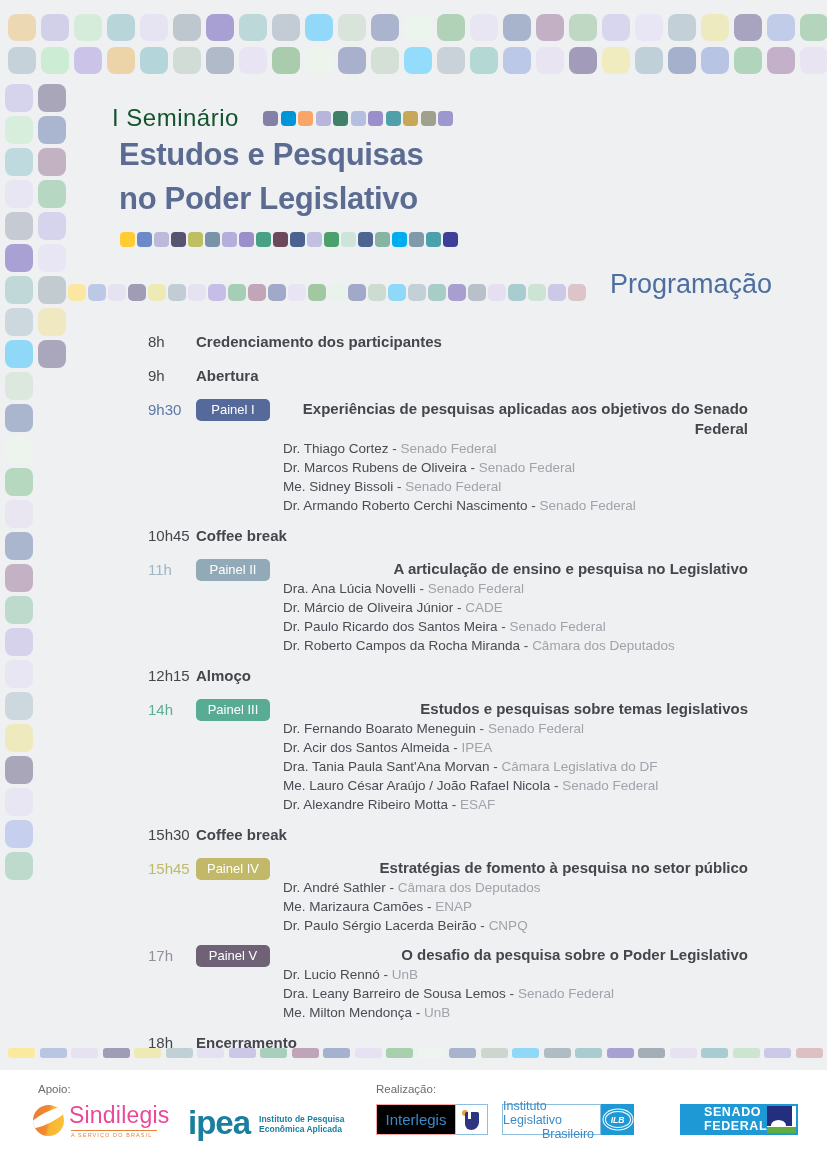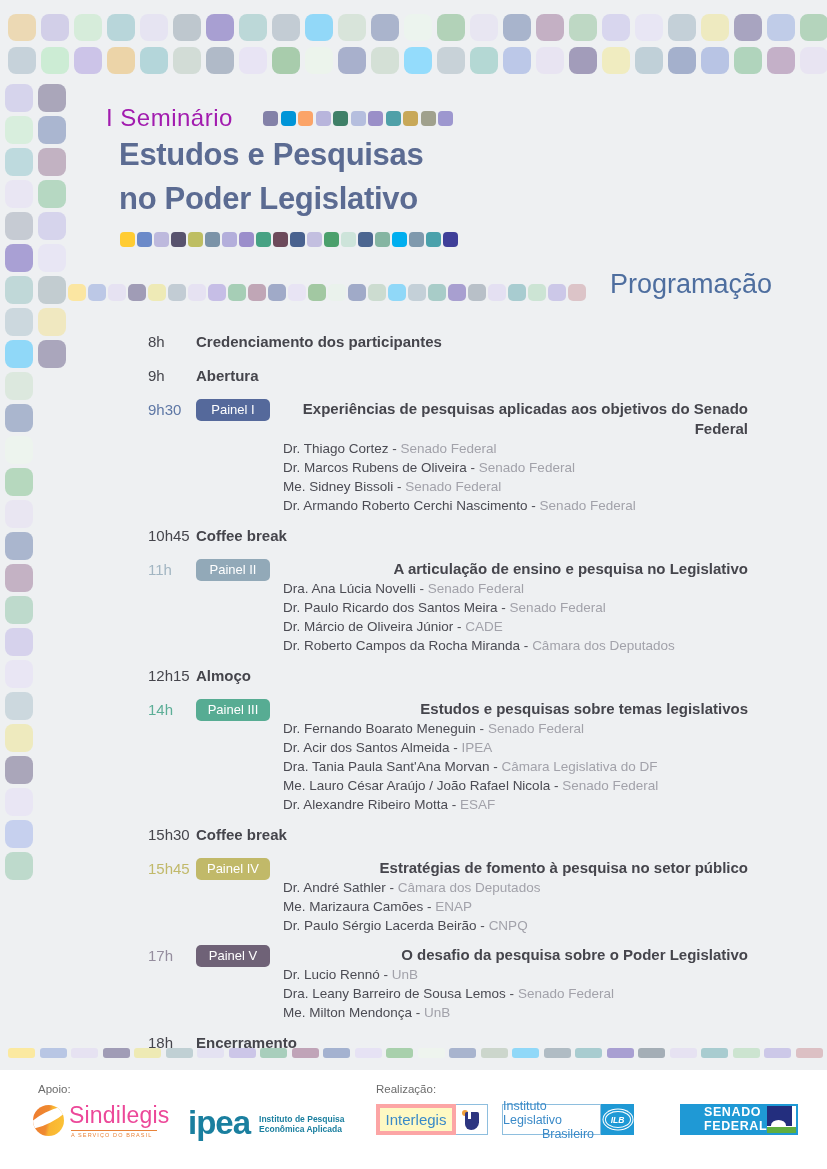--- a/index.html
+++ b/index.html
@@ -15,21 +15,21 @@
   #left-col-1{left:5px;} #left-col-2{left:38px;}
   #left-col-1 .tile,#left-col-2 .tile{width:28px;height:28px;border-radius:8px;}
   #title-strip-1{position:absolute;left:263px;top:111px;gap:2.5px;}
   #title-strip-2{position:absolute;left:120px;top:232px;gap:2px;}
   #title-strip-1 .tile,#title-strip-2 .tile{width:15px;height:15px;border-radius:4px;}
   #prog-strip{position:absolute;left:68px;top:284px;gap:2px;}
   #prog-strip .tile{width:18px;height:17px;border-radius:5px;}
   #bottom-strip{position:absolute;left:8px;top:1048px;gap:4.5px;}
   #bottom-strip .tile{width:27px;height:10px;border-radius:3px;}
   
-  .series{position:absolute;left:106px;top:104px;font-size:24px;color:#a21caf;letter-spacing:.5px;}
+  .series{position:absolute;left:112px;top:104px;font-size:24px;color:#14532d;letter-spacing:.5px;}
   .main-title{position:absolute;left:119px;top:133px;font-size:31px;line-height:44px;font-weight:bold;
               color:#5b6b92;letter-spacing:-.3px;}
   .place-block{position:absolute;left:470px;top:126px;width:330px;text-align:center;color:#4e6e9f;}
   .place-city{font-size:44px;letter-spacing:0;}
   .place-date{font-size:24px;margin-top:9px;}
   .prog-title{position:absolute;left:610px;top:269px;font-size:27px;color:#4e6e9f;}
   
   .schedule{position:absolute;left:148px;top:333px;width:600px;}
   .sched-row{display:flex;align-items:flex-start;margin-bottom:17px;}
   .sched-row.panel{margin-bottom:12px;}
@@ -57,21 +57,21 @@
   .sind-name{font-size:23px;color:#ec4899;letter-spacing:.2px;}
   .sind-tagline{font-size:5.5px;color:#e8833a;letter-spacing:1.1px;margin-top:1px;border-top:1px solid #e8833a;
                 padding-top:1px;width:86px;margin-left:2px;}
   
   .ipea{position:absolute;left:188px;top:38px;display:flex;align-items:center;color:#1a7f9f;}
   .ipea-word{font-size:33px;font-weight:bold;letter-spacing:-1px;line-height:30px;}
   .ipea-desc{margin-left:9px;font-size:8.5px;font-weight:bold;line-height:10.5px;margin-top:2px;}
   
   .logo-box{position:absolute;top:34px;height:31px;box-sizing:border-box;}
   .interlegis{left:376px;width:112px;display:flex;}
-  .inter-text-cell{flex:1;border:4px solid #fca5a5;background:#fef9c3;display:flex;align-items:center;
+  .inter-text-cell{flex:1;border:1px solid #fca5a5;background:#000000;display:flex;align-items:center;
                    justify-content:center;font-size:15px;color:#3a8ac8;}
   .inter-icon-cell{flex:0 0 31px;border:1px solid #8ebede;border-left:none;background:#fff;position:relative;}
   .inter-dot{position:absolute;left:6px;top:5px;width:6px;height:6px;border-radius:50%;background:#f0a03c;}
   .inter-u{position:absolute;left:9px;top:7px;width:14px;height:18px;background:#2d3580;
            border-radius:2px 2px 9px 7px;}
   .inter-u::after{content:"";position:absolute;left:3px;top:0;width:3px;height:7px;background:#fff;}
   .ilb{left:502px;width:132px;display:flex;}
   .ilb-text-cell{flex:1;border:1px solid #8ebede;background:#fff;display:flex;flex-direction:column;
                  justify-content:center;align-items:flex-end;padding-right:6px;font-size:12.5px;
                  line-height:14px;color:#3a8ac8;}
@@ -313,22 +313,22 @@
         <div class="content">
           <div class="ev-title">Coffee break</div>
         </div>
       </div>
       <div class="sched-row panel">
         <div class="time" style="color: rgb(162, 181, 194);">11h</div>
         <div class="badge" style="background: rgb(146, 169, 184);">Painel II</div>
         <div class="content">
           <div class="ev-title">A articulação de ensino e pesquisa no Legislativo</div>
           <div class="speaker"><span class="sp-name">Dra. Ana Lúcia Novelli - </span><span class="sp-org">Senado Federal</span></div>
+          <div class="speaker"><span class="sp-name">Dr. Márcio de Oliveira Júnior - </span><span class="sp-org">CADE</span></div>
           <div class="speaker"><span class="sp-name">Dr. Paulo Ricardo dos Santos Meira - </span><span class="sp-org">Senado Federal</span></div>
-          <div class="speaker"><span class="sp-name">Dr. Márcio de Oliveira Júnior - </span><span class="sp-org">CADE</span></div>
           <div class="speaker"><span class="sp-name">Dr. Roberto Campos da Rocha Miranda - </span><span class="sp-org">Câmara dos Deputados</span></div>
         </div>
       </div>
       <div class="sched-row">
         <div class="time">12h15</div>
         <div class="content">
           <div class="ev-title">Almoço</div>
         </div>
       </div>
       <div class="sched-row panel">

